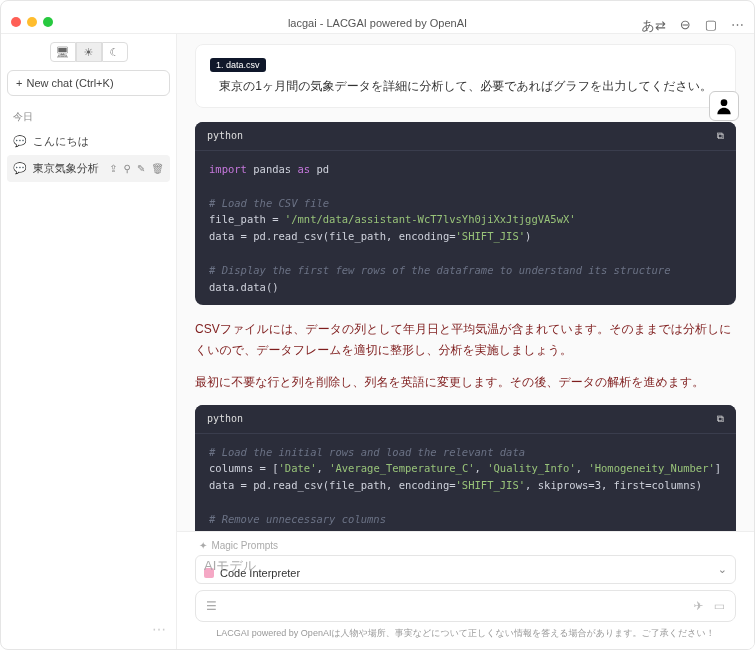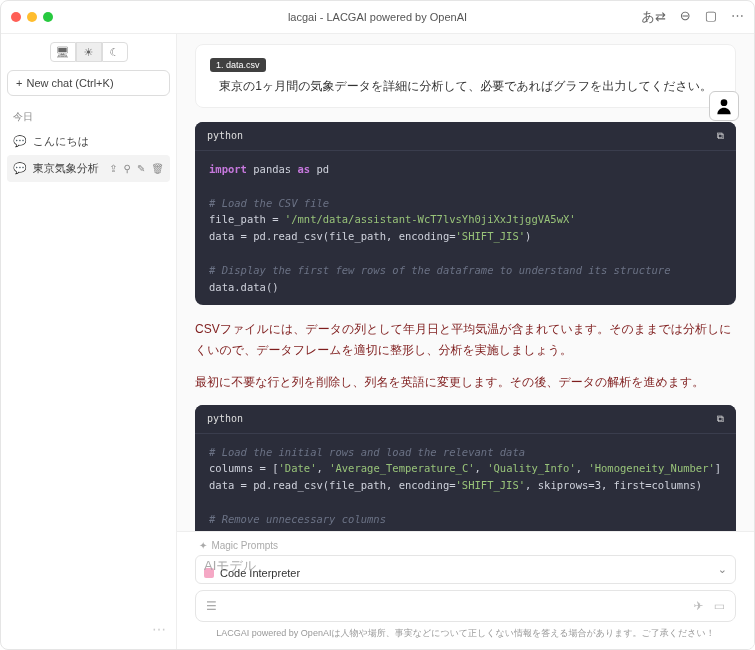--- a/index.html
+++ b/index.html
@@ -1,18 +1,18 @@
 <!DOCTYPE html>
 <html><head>
 <meta charset="utf-8">
 <style>
 * { box-sizing: border-box; margin: 0; padding: 0; }
 body { font-family: -apple-system, BlinkMacSystemFont, "Segoe UI", sans-serif; font-size: 12px; background: #fff; width: 755px; height: 650px; overflow: hidden; color: #333; }
 .window { width: 100%; height: 100%; display: flex; flex-direction: column; border: 1px solid #e5e5e5; border-radius: 8px; overflow: hidden; }
-.titlebar { height: 28px; display: flex; align-items: center; padding: 16px 10px; border-bottom: 1px solid #eee; position: relative; gap: 22px; }
+.titlebar { height: 28px; display: flex; align-items: flex-start; padding: 16px 10px; border-bottom: 1px solid #eee; position: relative; gap: 22px; }
 .traffic { display: flex; gap: 6px; }
 .dot { width: 10px; height: 10px; border-radius: 50%; }
 .dot.r { background: #ff5f56; }
 .dot.y { background: #ffbd2e; }
 .dot.g { background: #27c93f; }
 .title { position: absolute; left: 50%; transform: translateX(-50%); font-size: 11px; color: #555; }
 .title-actions { margin-left: auto; display: flex; gap: 14px; color: #666; font-size: 13px; }
 .content { flex: 1; display: flex; overflow: hidden; }
 .sidebar { width: 176px; border-right: 1px solid #eee; display: flex; flex-direction: column; padding: 8px 6px; }
 .theme-toggle { display: flex; justify-content: center; gap: 0; margin-bottom: 8px; }
@@ -22,28 +22,28 @@
 .theme-toggle span.active { background: #eee; }
 .newchat { border: 1px solid #ddd; border-radius: 6px; padding: 6px 8px; font-size: 11px; color: #444; cursor: pointer; display: flex; align-items: center; gap: 4px; margin-bottom: 10px; }
 .section-label { font-size: 10px; color: #888; padding: 4px 6px; }
 .chat-item { display: flex; align-items: center; gap: 6px; padding: 6px; border-radius: 4px; font-size: 11px; color: #444; cursor: pointer; }
 .chat-item.active { background: #f3f3f3; }
 .chat-item .actions { margin-left: auto; display: flex; gap: 6px; color: #888; font-size: 10px; }
 .sidebar-footer { margin-top: auto; color: #ccc; font-size: 14px; text-align: right; padding: 4px; }
 .main { flex: 1; display: flex; flex-direction: column; overflow: hidden; background: #fafafa; }
 .scroll { flex: 1; overflow-y: auto; padding: 10px 18px 0 18px; }
 .user-block { background: #fff; border: 1px solid #eee; border-radius: 8px; padding: 12px 14px; margin-bottom: 14px; position: relative; }
-.file-badge { display: inline-block; background: #404040; color: #fff; font-size: 9px; padding: 2px 6px; border-radius: 3px; margin-bottom: 6px; }
+.file-badge { display: inline-block; background: #0f172a; color: #fff; font-size: 9px; padding: 2px 6px; border-radius: 3px; margin-bottom: 6px; }
 .user-text { font-size: 12px; color: #333; text-align: center; }
 .avatar { position: absolute; right: -4px; bottom: -14px; width: 30px; height: 30px; border: 1px solid #ccc; border-radius: 6px; background: #fff; display: flex; align-items: center; justify-content: center; }
 .avatar svg { width: 20px; height: 20px; }
 .code-block { background: #2b2d3a; border-radius: 8px; overflow: hidden; margin-bottom: 14px; font-family: ui-monospace, Menlo, Consolas, monospace; font-size: 10.5px; line-height: 1.6; }
 .code-head { background: #2b2d3a; color: #ddd; padding: 6px 12px; display: flex; justify-content: space-between; border-bottom: 1px solid #3a3d4d; font-size: 10px; }
 .code-body { padding: 10px 14px; color: #cfd2dc; white-space: pre; overflow-x: hidden; }
-.kw { color: #c678dd; font-weight: bold; }
+.kw { color: #c678dd; }
 .str { color: #98c379; }
 .cmt { color: #6b7285; font-style: italic; }
 .prose { font-size: 12px; color: #7f1d1d; line-height: 1.7; margin-bottom: 12px; }
 .bottom { padding: 6px 18px 6px 18px; border-top: 1px solid #eee; background: #fff; }
 .magic { font-size: 10px; color: #aaa; padding: 2px 0 4px 4px; display: flex; gap: 4px; }
 .model-select { border: 1px solid #e5e5e5; border-radius: 6px; padding: 4px 8px; font-size: 11px; display: flex; align-items: center; gap: 6px; margin-bottom: 6px; position: relative; }
 .model-select .label { font-size: 13px; color: #aaa; position: absolute; top: 1px; left: 8px; }
 .model-select .name { margin-top: 7px; }
 .model-select .sq { width: 10px; height: 10px; background: #f5a8c5; border-radius: 2px; margin-top: 7px;}
 .model-select .chev { margin-left: auto; color: #888; }

